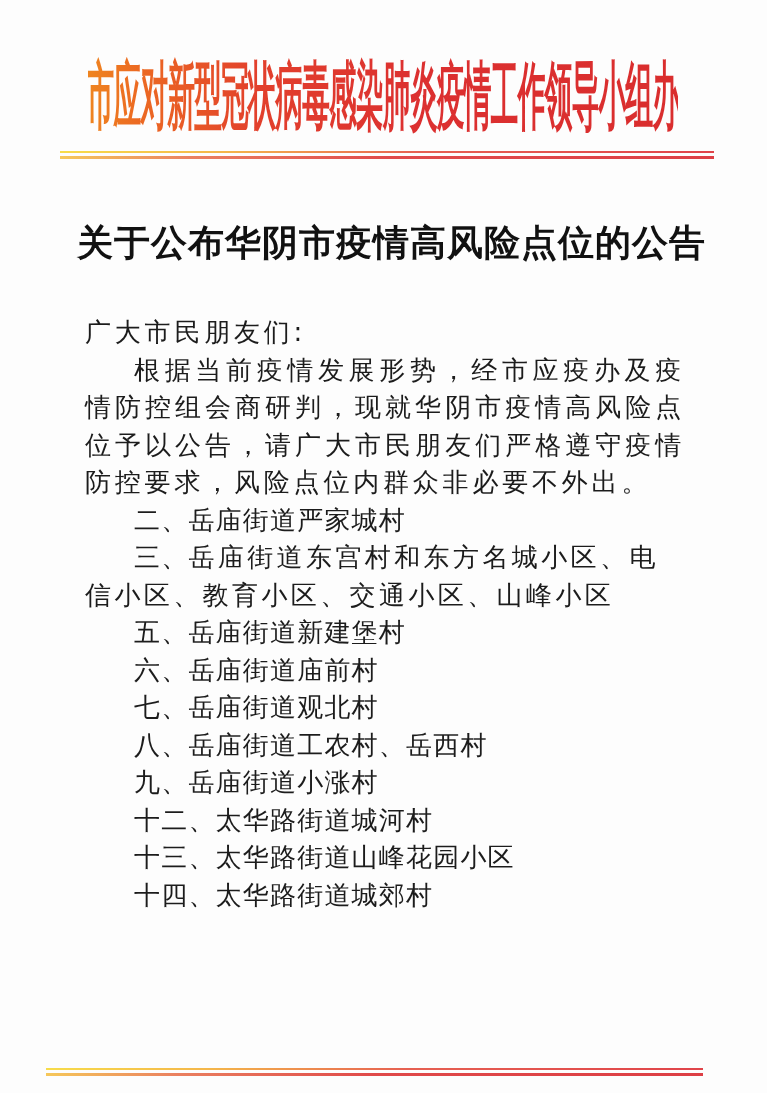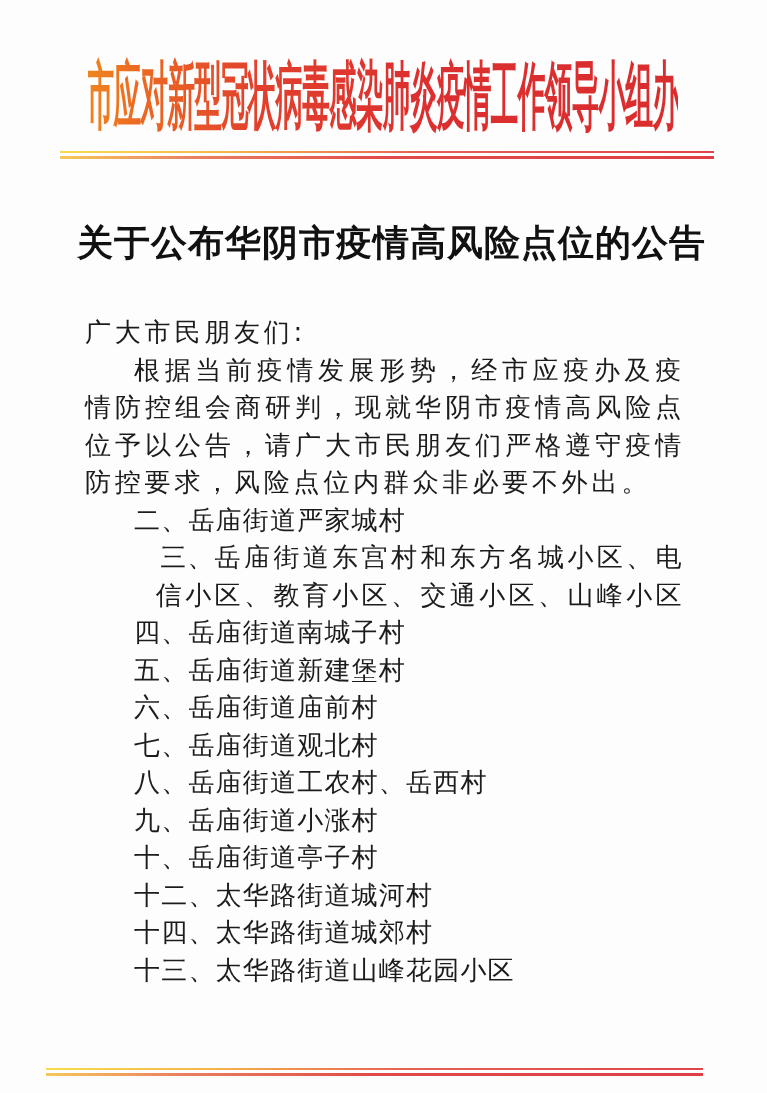--- a/index.html
+++ b/index.html
@@ -116,31 +116,29 @@
     <div class="line l2"></div>
   </div>
 
   <h1 class="doc-title">关于公布华阴市疫情高风险点位的公告</h1>
 
   <div class="body-text">
     <p class="salutation">广大市民朋友们:</p>
     <p class="para">根据当前疫情发展形势，经市应疫办及疫情防控组会商研判，现就华阴市疫情高风险点位予以公告，请广大市民朋友们严格遵守疫情防控要求，风险点位内群众非必要不外出。</p>
 
     <p class="list-item"><span class="num">二、</span><span>岳庙街道严家城村</span></p>
-    <p class="list-item" style="letter-spacing:3.8px;text-align:right;"><span class="num" style="letter-spacing:1.2px;">三、</span><span style="letter-spacing:3.4px;">岳庙街道东宫村和东方名城小区、电信小区、教育小区、交通小区、山峰小区</span></p>
-    <p class="list-item"><span class="num">四、</span><span>岳庙街道南城子村</span></p>
+    <p class="list-item" style="letter-spacing:3.8px;"><span class="num" style="letter-spacing:1.2px;">三、</span><span style="letter-spacing:3.4px;">岳庙街道东宫村和东方名城小区、电信小区、教育小区、交通小区、山峰小区</span></p>
     <p class="list-item"><span class="num">五、</span><span>岳庙街道新建堡村</span></p>
     <p class="list-item"><span class="num">六、</span><span>岳庙街道庙前村</span></p>
     <p class="list-item"><span class="num">七、</span><span>岳庙街道观北村</span></p>
     <p class="list-item"><span class="num">八、</span><span>岳庙街道工农村、岳西村</span></p>
     <p class="list-item"><span class="num">九、</span><span>岳庙街道小涨村</span></p>
-    <p class="list-item"><span class="num">十、</span><span>岳庙街道亭子村</span></p>
     <p class="list-item"><span class="num">十二、</span><span>太华路街道城河村</span></p>
+    <p class="list-item"><span class="num">十三、</span><span>太华路街道山峰花园小区</span></p>
     <p class="list-item"><span class="num">十四、</span><span>太华路街道城郊村</span></p>
-    <p class="list-item"><span class="num">十三、</span><span>太华路街道山峰花园小区</span></p>
   </div>
 
   <div class="rule rule-bottom">
     <div class="line l1"></div>
     <div class="line l2"></div>
   </div>
 
 </div>
 
 </body></html>

